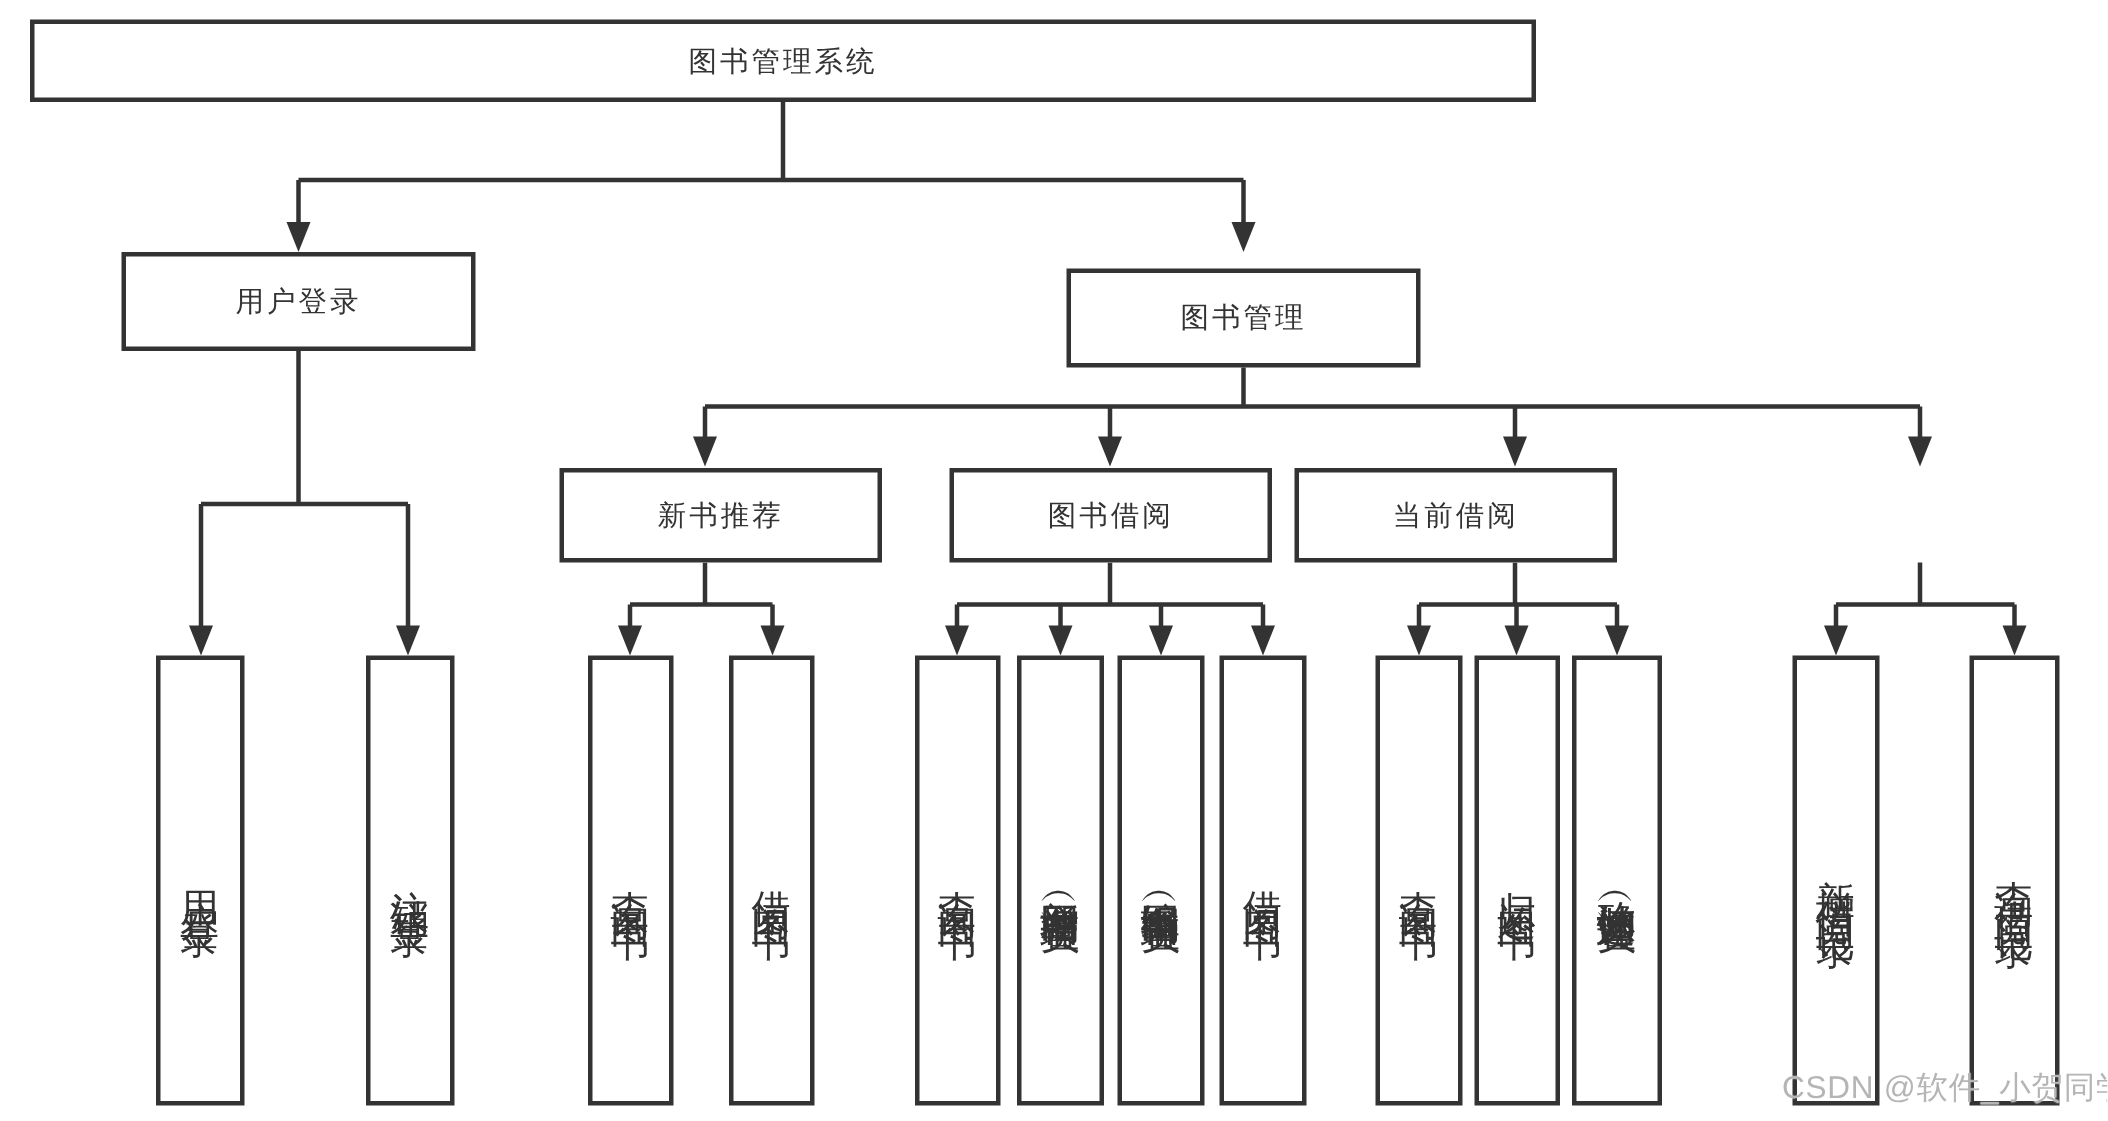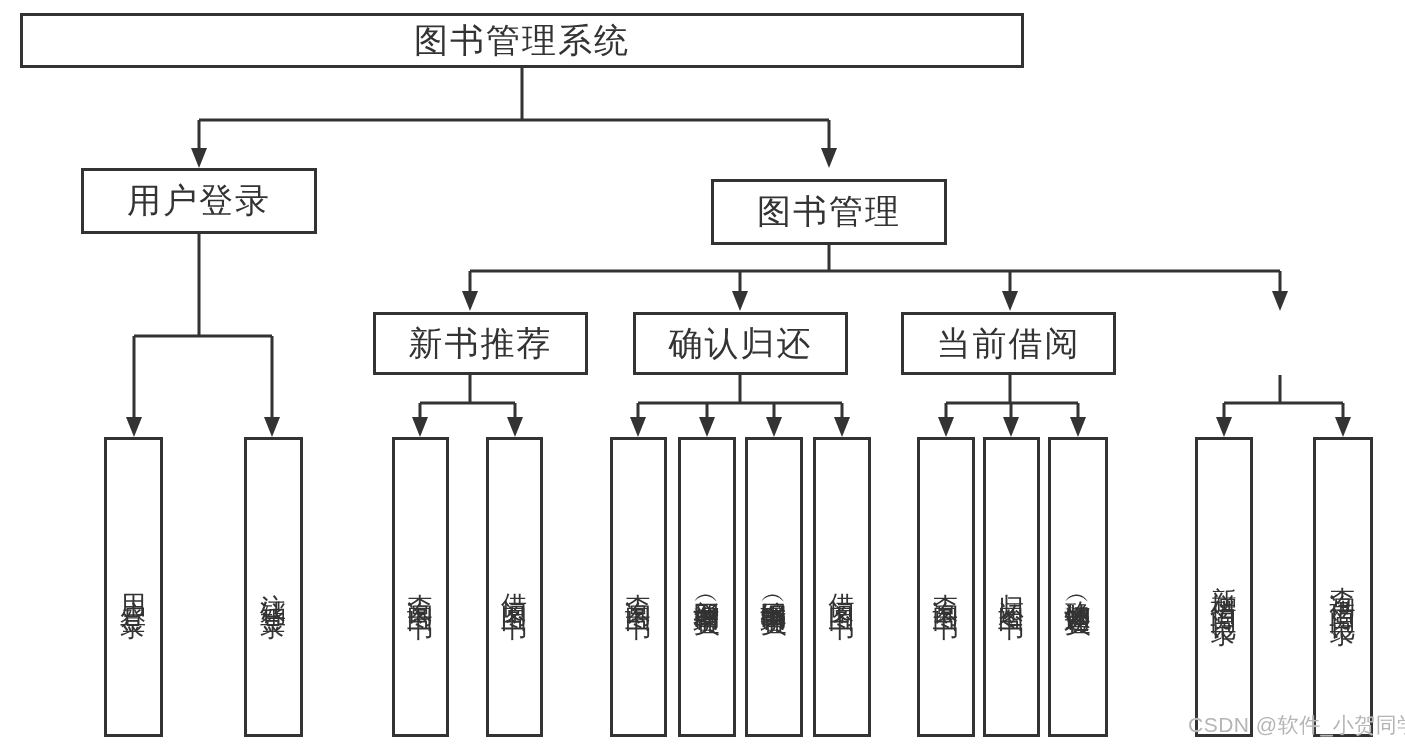--- a/index.html
+++ b/index.html
@@ -12,37 +12,37 @@
   }
   #connectors{position:absolute;left:0;top:0;pointer-events:none;}
   .node{
     position:absolute;
     box-sizing:border-box;
     border:3px solid #333333;
     background:#ffffff;
     color:#333333;
     display:flex;align-items:center;justify-content:center;
   }
-  .h{font-size:34px;letter-spacing:2px;white-space:nowrap;}
+  .h{font-size:19px;letter-spacing:2px;white-space:nowrap;}
   .v{
     writing-mode:vertical-rl;
     text-orientation:mixed;
     font-size:26px;
     letter-spacing:7px;
     line-height:1;
   }
   .v.tight{letter-spacing:1.5px;}
   .leaf{top:437px;height:300px;}
 
   .n-root{left:20px;top:13px;width:1004px;height:55px;}
   .n-login{left:81px;top:168px;width:236px;height:66px;}
   .n-mgmt{left:711px;top:168px;width:236px;height:66px;margin-top:11px;}
   .n-rec{left:373px;top:312px;width:215px;height:63px;}
   .n-bor{left:633px;top:312px;width:215px;height:63px;}
-  .n-cur{left:901px;top:312px;width:215px;height:63px;}
+  .n-cur{left:863px;top:312px;width:215px;height:63px;}
   .n-his{left:1173px;top:312px;width:215px;height:63px;}
 
   .l-login-user{left:104px;width:59px;}
   .l-login-out{left:244px;width:59px;}
   .l-rec-query{left:392px;width:57px;}
   .l-rec-borrow{left:486px;width:57px;}
   .l-bor-query{left:610px;width:57px;}
   .l-bor-add{left:678px;width:58px;}
   .l-bor-edit{left:745px;width:58px;}
   .l-bor-borrow{left:813px;width:58px;}
@@ -109,21 +109,21 @@
       <polygon points="1335,417 1351,417 1343,437"></polygon>
     </g>
   </svg>
 
   <div class="node h n-root">图书管理系统</div>
 
   <div class="node h n-login">用户登录</div>
   <div class="node h n-mgmt">图书管理</div>
 
   <div class="node h n-rec">新书推荐</div>
-  <div class="node h n-bor">确认归还</div>
+  <div class="node h n-bor">图书借阅</div>
   <div class="node h n-cur">当前借阅</div>
 
   <div class="node v leaf l-login-user">用户登录</div>
   <div class="node v leaf l-login-out">注销登录</div>
 
   <div class="node v leaf l-rec-query">查询图书</div>
   <div class="node v leaf l-rec-borrow">借阅图书</div>
 
   <div class="node v leaf l-bor-query">查询图书</div>
   <div class="node v tight leaf l-bor-add">新增图书（管理员）</div>

